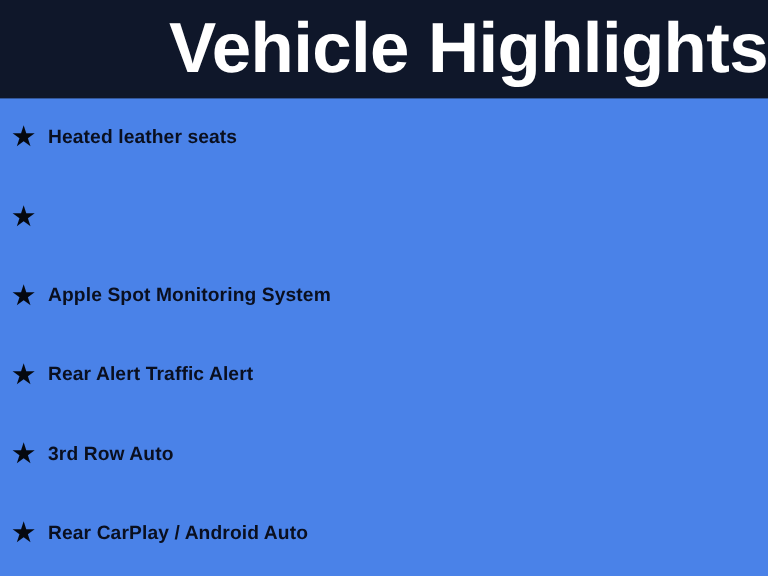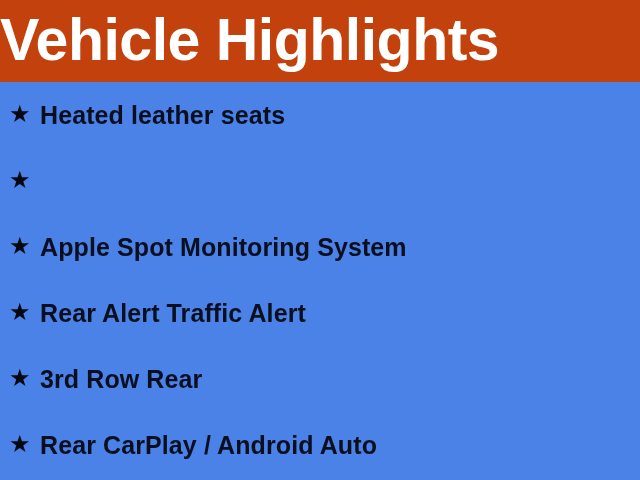--- a/index.html
+++ b/index.html
@@ -26,24 +26,24 @@
     overflow: hidden;
   }
 
   
   #header-band {
     position: absolute;
     left: 0;
     top: 0;
     width: 640px;
     height: 82px;
-    background: #c2410c;
+    background: #0f172a;
     display: flex;
     align-items: center;
-    justify-content: flex-start;
+    justify-content: flex-end;
   }
 
   #page-title {
     color: #ffffff;
     font-family: "Liberation Sans", sans-serif;
     font-weight: bold;
     font-size: 59px;
     line-height: 59px;
     letter-spacing: -0.5px;
     white-space: nowrap;
@@ -85,21 +85,21 @@
     position: relative;
     top: -1px;
     font-family: "DejaVu Sans", sans-serif;
   }
 
   .highlight-label {
     flex: 0 1 auto;
     color: #0a0f1f;
     font-family: "Liberation Sans", sans-serif;
     font-weight: bold;
-    font-size: 25px;
+    font-size: 16px;
     line-height: 28px;
     letter-spacing: 0.1px;
     white-space: nowrap;
   }
 </style>
 </head>
 <body>
 
 <div id="slide">
 
@@ -123,21 +123,21 @@
       <span class="highlight-label">Apple Spot Monitoring System</span>
     </li>
 
     <li class="highlight-row">
       <span class="star-bullet">★</span>
       <span class="highlight-label">Rear Alert Traffic Alert</span>
     </li>
 
     <li class="highlight-row">
       <span class="star-bullet">★</span>
-      <span class="highlight-label">3rd Row Rear</span>
+      <span class="highlight-label">3rd Row Auto</span>
     </li>
 
     <li class="highlight-row">
       <span class="star-bullet">★</span>
       <span class="highlight-label">Rear CarPlay / Android Auto</span>
     </li>
 
   </ul>
 
 </div>

